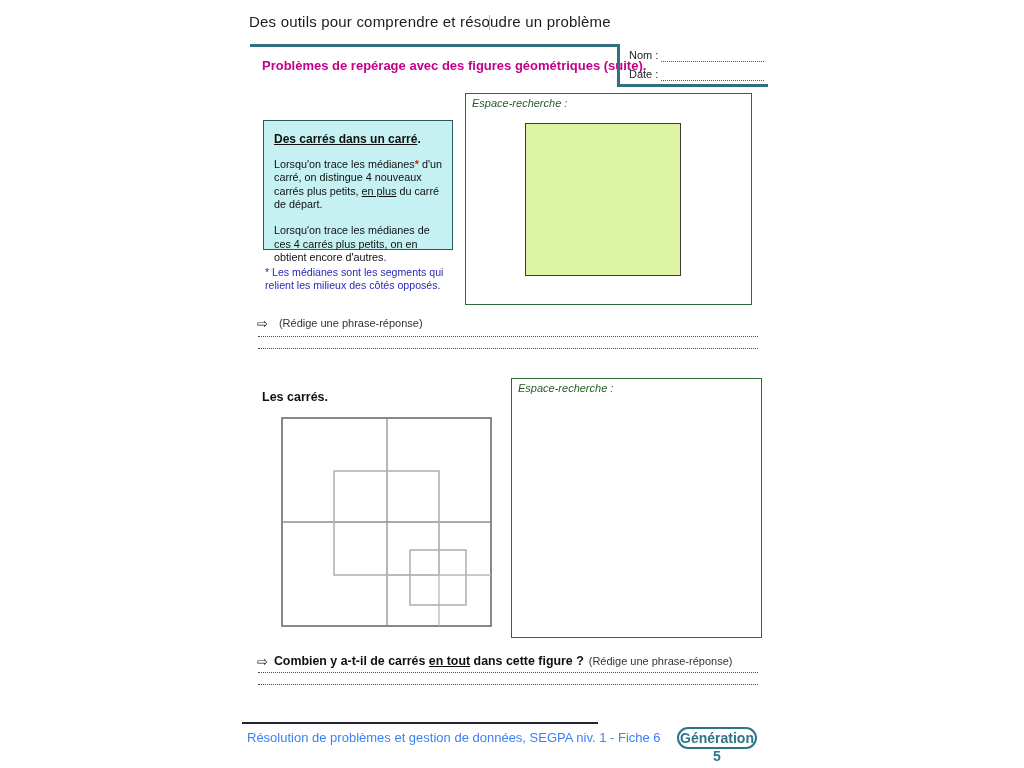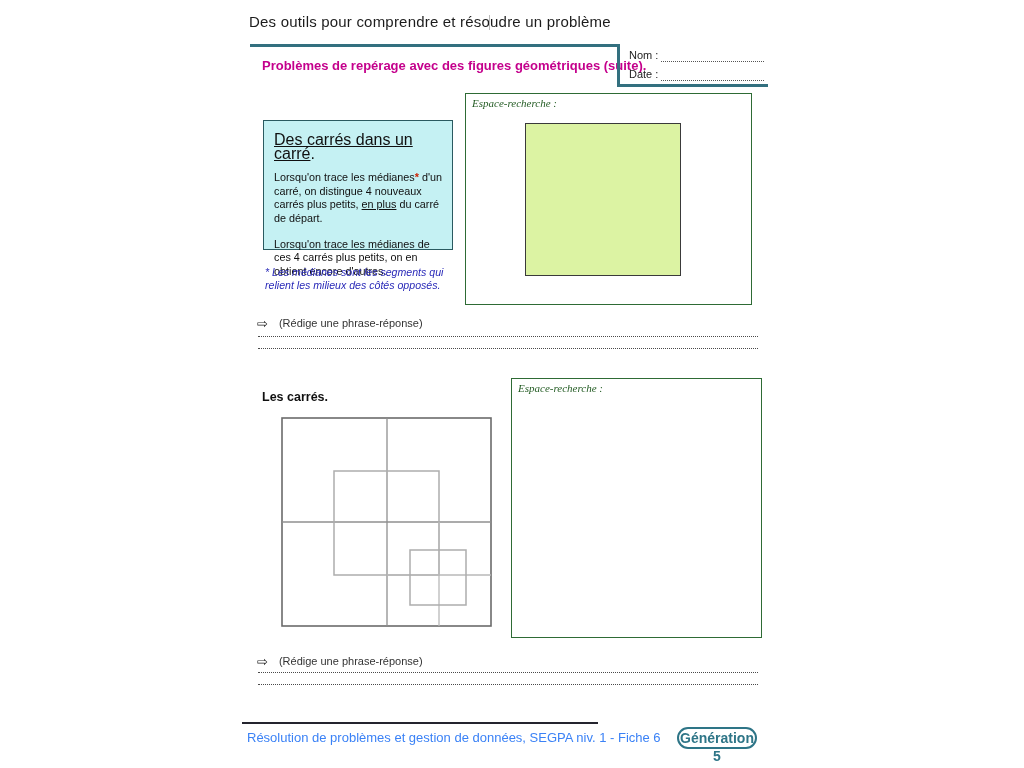--- a/index.html
+++ b/index.html
@@ -20,42 +20,42 @@
     left:617px;top:44px;width:151px;height:43px;
     border-left:3px solid #33707f;border-bottom:3px solid #33707f;
     box-sizing:border-box;padding:5px 4px 0 9px;
   }
   .field-row{display:flex;align-items:flex-start;font-size:11px;color:#222;height:17px;margin-bottom:2px;}
   .field-row .lbl{white-space:nowrap;margin-right:3px;}
   .leader{flex:1;border-bottom:1.5px dotted #555;height:12px;}
 
   
   .espace{border:1px solid #2e6b35;box-sizing:border-box;background:#fff;}
-  .espace-label{font-style:italic;font-size:11px;color:#245c24;padding:3px 0 0 6px;font-family:Liberation Serif, serif;}
+  .espace-label{font-style:italic;font-size:11px;color:#245c24;padding:3px 0 0 6px;}
   .espace1{left:465px;top:93px;width:287px;height:212px;}
   .espace2{left:511px;top:378px;width:251px;height:260px;}
   .green-square{
     position:absolute;left:59px;top:29px;width:156px;height:153px;
     background:#dcf3a3;border:1px solid #3a3a3a;box-sizing:border-box;
   }
 
   
   .intro-box{
     left:263px;top:120px;width:190px;height:130px;box-sizing:border-box;
     background:#c5f1f3;border:1px solid #2a5a60;
     padding:12px 6px 8px 10px;font-size:10.8px;line-height:13.6px;color:#101010;
   }
-  .intro-title{font-size:16px;font-weight:normal;margin:0 0 11px 0;}
+  .intro-title{font-size:12px;font-weight:bold;margin:0 0 11px 0;}
   .intro-title .utitle{text-decoration:underline;}
   .intro-box p{margin:0 0 12px 0;}
   .star{color:#cc2200;font-weight:bold;}
   .uline{text-decoration:underline;}
 
   
-  .footnote{left:265px;top:266px;width:188px;font-size:10.6px;line-height:13px;color:#2929b8;font-style:italic;}
+  .footnote{left:265px;top:266px;width:188px;font-size:10.6px;line-height:13px;color:#2929b8;}
 
   
   .question{left:257px;display:flex;align-items:baseline;white-space:nowrap;}
   .q1{top:315px;}
   .q2{top:653px;}
   .arrow{font-size:13px;margin-right:6px;color:#222;position:relative;top:1px;}
   .qtext{font-size:12.4px;font-weight:bold;color:#101010;}
   .qhint{font-size:11px;color:#333;margin-left:5px;font-weight:normal;}
   .answer-line{left:258px;width:500px;height:0;border-bottom:1.6px dotted #4a4a4a;}
   .a1-1{top:336px;} .a1-2{top:348px;}
@@ -130,20 +130,21 @@
 
   <rect x="129" y="133" width="56" height="55" fill="none" stroke="#adadad" stroke-width="1.5"></rect>
 </svg>
 
 <div class="abs espace espace2">
   <div class="espace-label">Espace-recherche :</div>
 </div>
 
 <div class="abs question q2">
   <span class="arrow">⇨</span>
+  <span class="qtext"><span>Combien y a-t-il de carrés </span><span class="uline">en tout</span><span> dans cette figure ?</span></span>
   <span class="qhint">(Rédige une phrase-réponse)</span>
 </div>
 <div class="abs answer-line a2-1"></div>
 <div class="abs answer-line a2-2"></div>
 
 <div class="abs footer-rule"></div>
 <div class="abs footer-text">Résolution de problèmes et gestion de données, SEGPA niv. 1 - Fiche 6</div>
 <div class="abs badge">Génération 5</div>
 
 </body></html>

